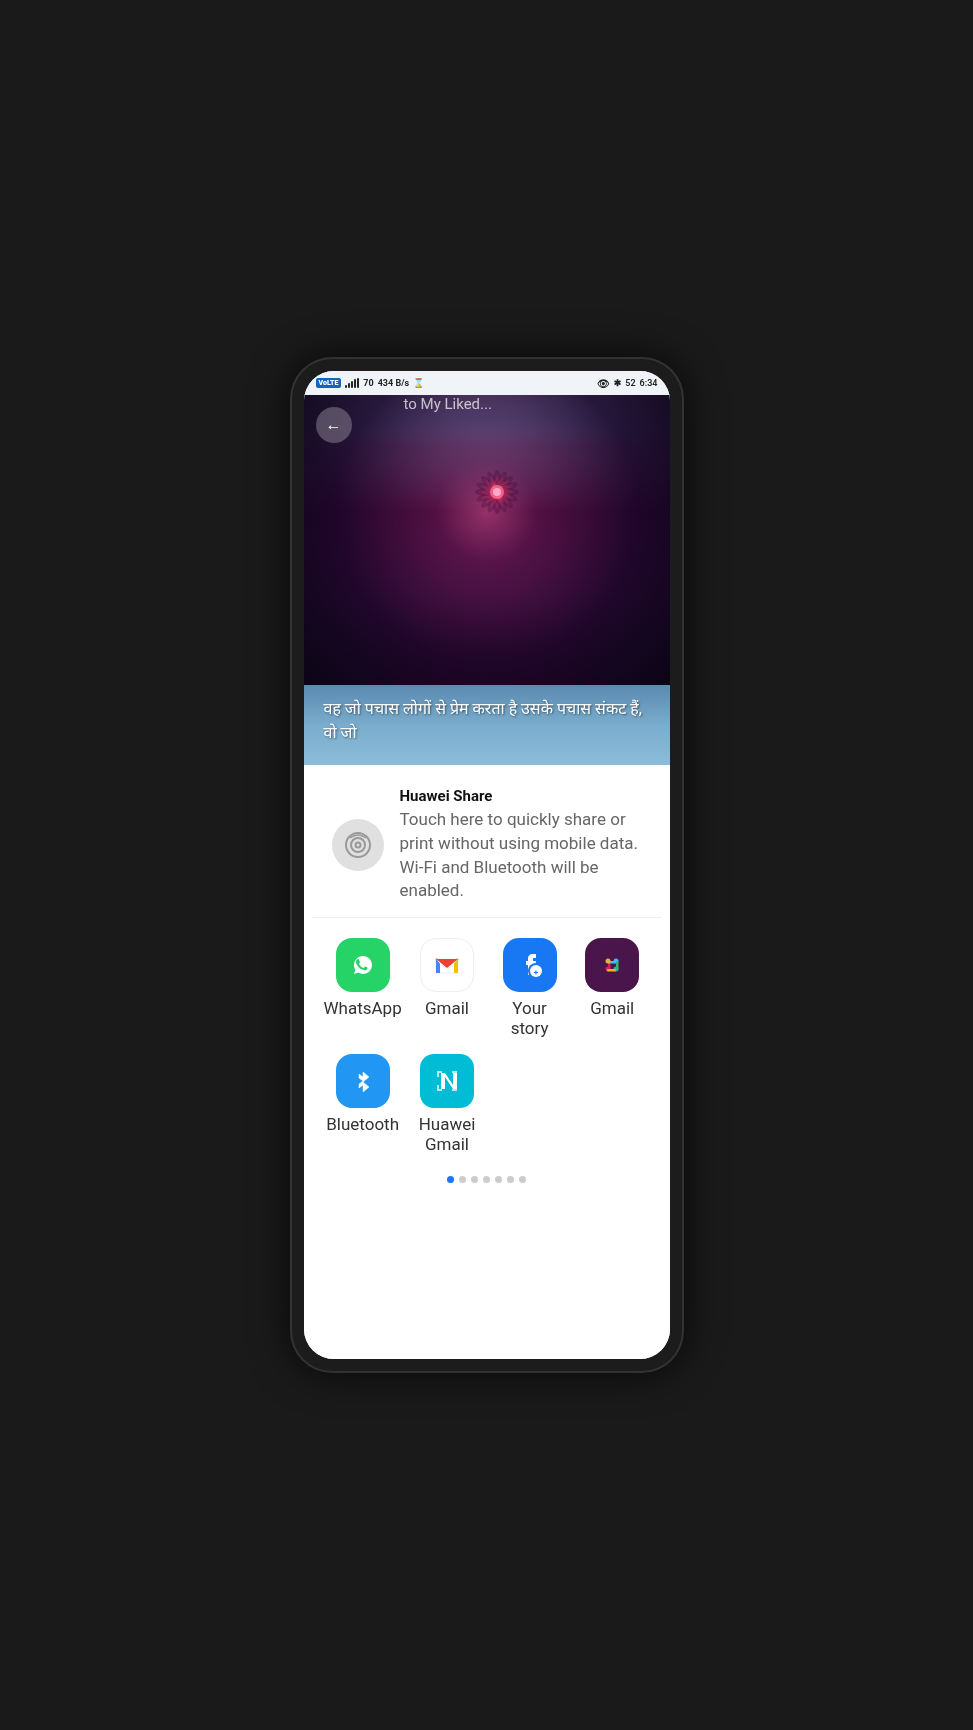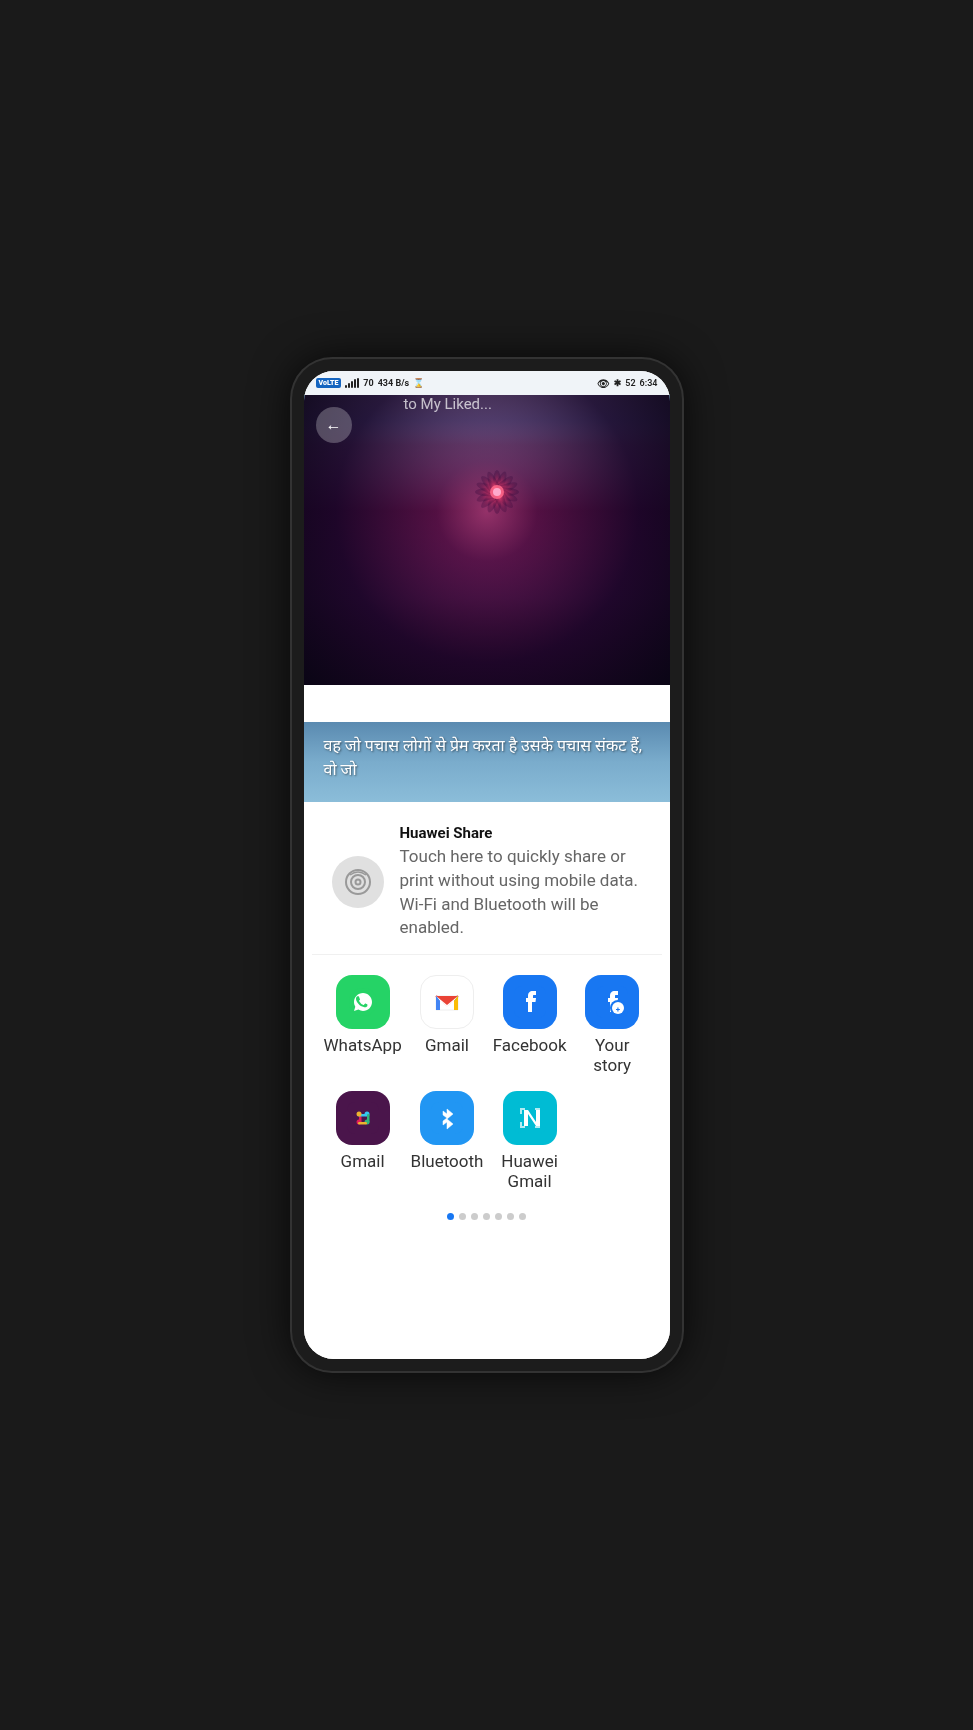--- a/index.html
+++ b/index.html
@@ -138,21 +138,20 @@
       font-size: 15px;
       margin-left: 40px;
     }
     
     .text-section {
       background: linear-gradient(180deg, #5a8ab0 0%, #7aaccc 50%, #8bbdd9 100%);
       padding: 12px 20px;
       flex-shrink: 0;
       height: 80px;
       overflow: hidden;
-      margin-top: 37px;
     }
     .hindi-text {
       color: white;
       font-size: 16px;
       line-height: 1.5;
       text-shadow: 1px 1px 2px rgba(0,0,0,0.5);
     }
     
     .share-sheet {
       background: white;
@@ -380,29 +379,20 @@
                 <path d="M5 10l11 9 11-9H5z" fill="#EA4335"></path>
                 <path d="M5 10v14h4V15" fill="#4285F4"></path>
                 <path d="M27 10v14h-4V15" fill="#34A853"></path>
                 <path d="M9 15v9H5V10" fill="#4285F4"></path>
                 <path d="M23 15v9h4V10" fill="#FBBC05"></path>
               </svg>
             </div>
             <span class="app-label">Gmail</span>
           </div>
 
-          <div class="app-item">
-            <div class="app-icon icon-facebook">
-              <svg width="32" height="32" viewBox="0 0 32 32">
-                <rect width="32" height="32" rx="8" fill="#1877F2"></rect>
-                <path d="M21 16h-3v10h-4V16h-2v-4h2v-2c0-3 1.5-5 5-5h3v4h-2c-1 0-1 .5-1 1v2h3l-.5 4z" fill="white"></path>
-              </svg>
-            </div>
-            <span class="app-label">Facebook</span>
-          </div>
 
           <div class="app-item">
             <div class="app-icon icon-fb-story">
               <svg width="32" height="32" viewBox="0 0 32 32">
                 <rect width="32" height="32" rx="8" fill="#1877F2"></rect>
                 <path d="M21 16h-3v10h-4V16h-2v-4h2v-2c0-3 1.5-5 5-5h3v4h-2c-1 0-1 .5-1 1v2h3l-.5 4z" fill="white"></path>
 
                 <circle cx="22" cy="22" r="8" fill="#1877F2"></circle>
                 <circle cx="22" cy="22" r="6" fill="white"></circle>
                 <text x="22" y="26" text-anchor="middle" fill="#1877F2" font-size="8" font-weight="bold">+</text>

